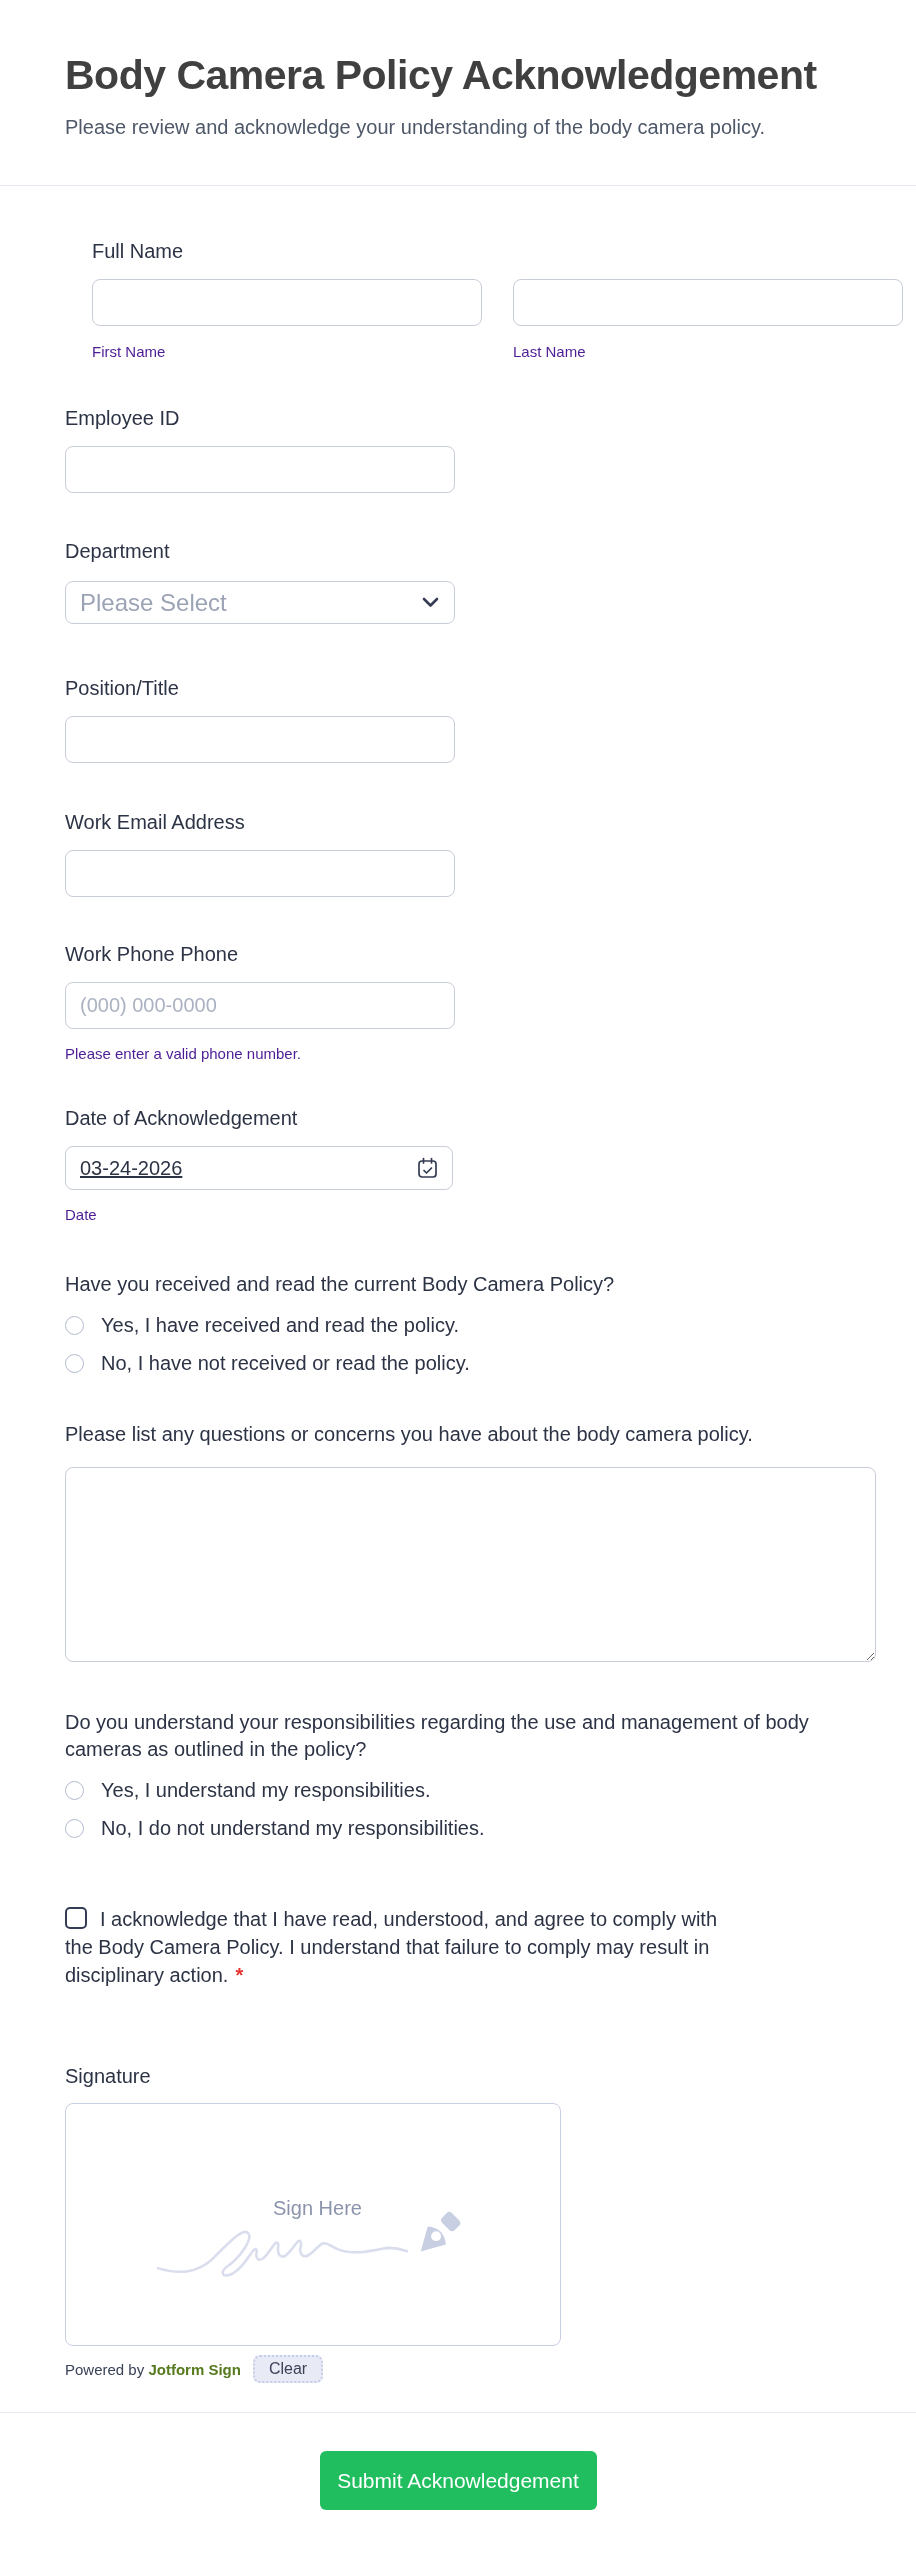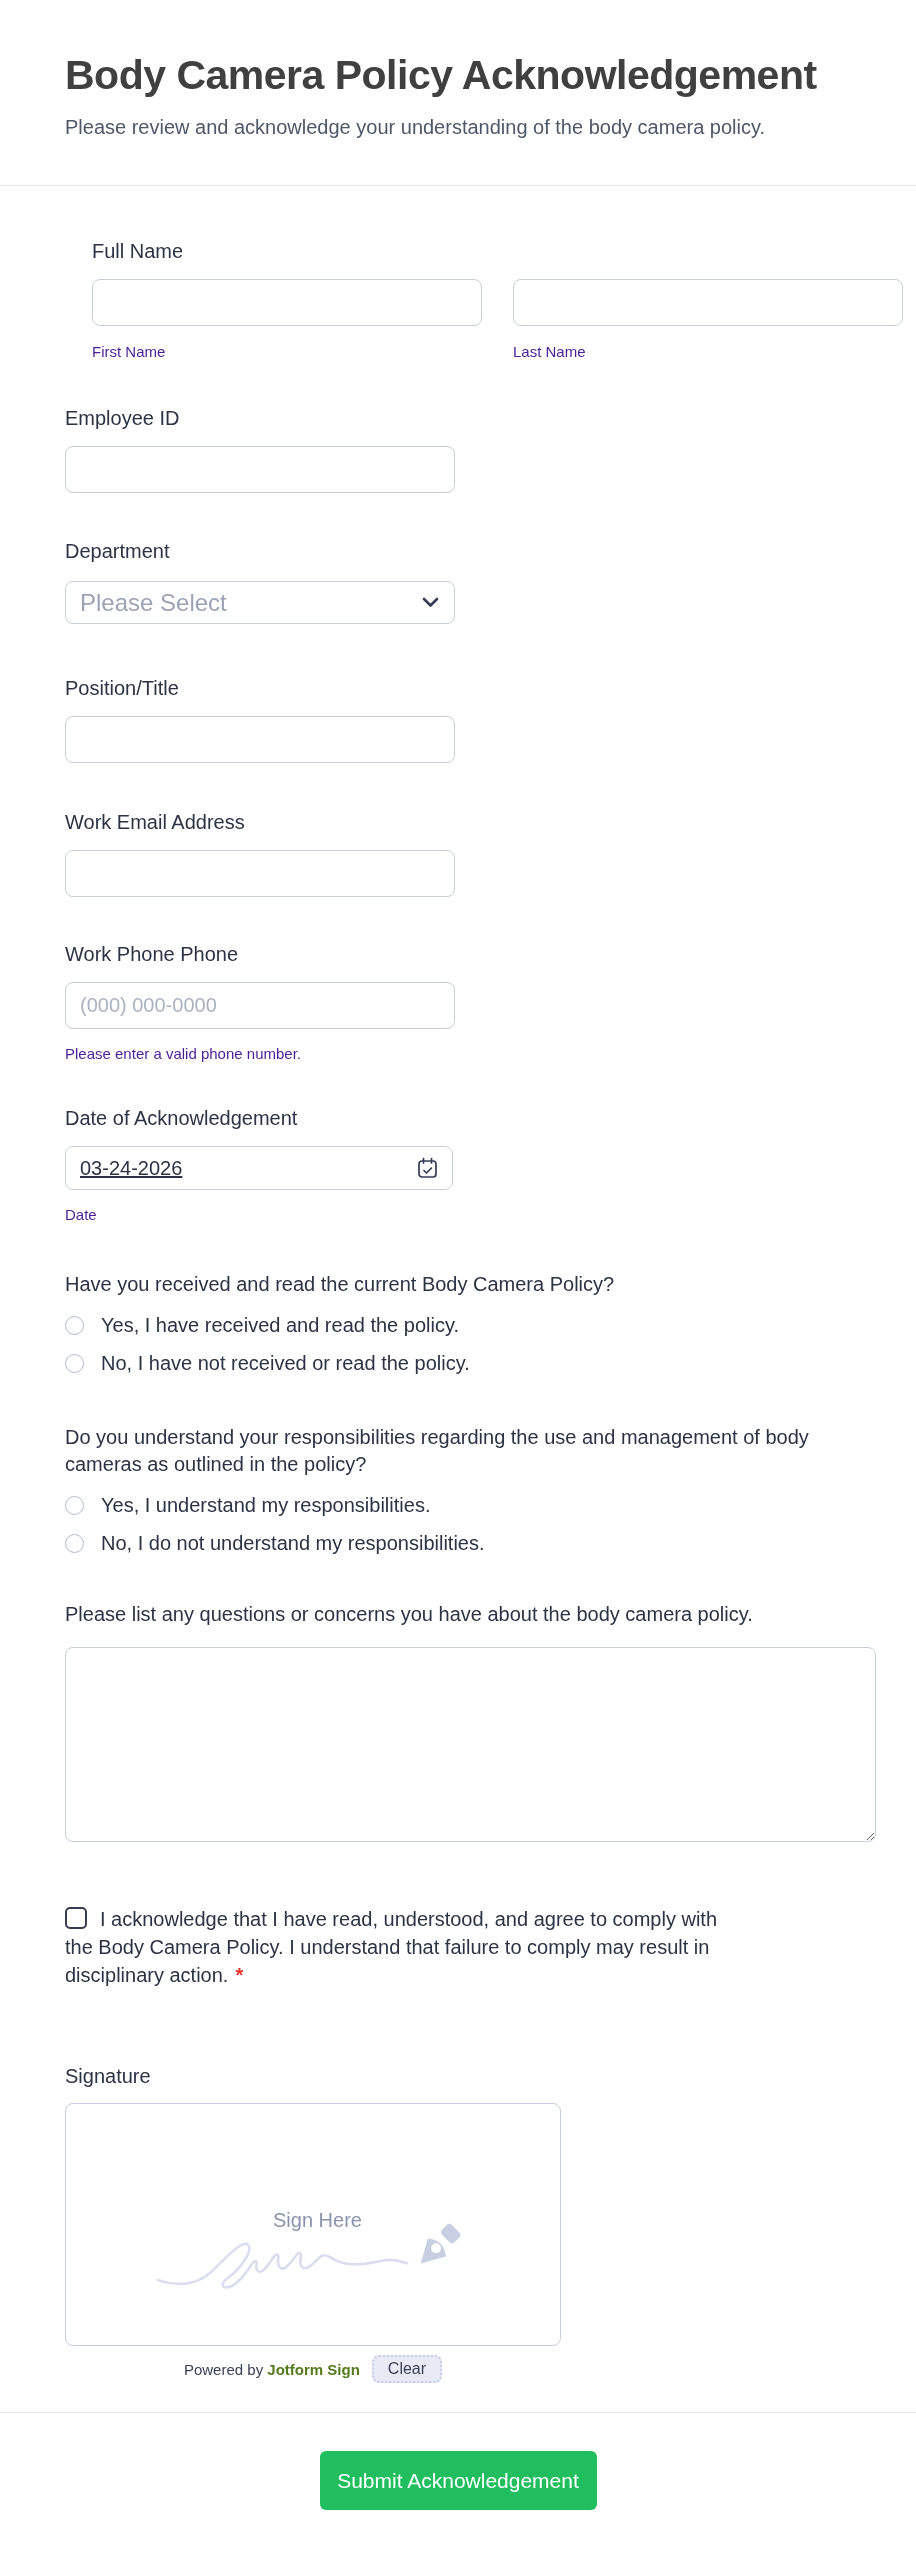--- a/index.html
+++ b/index.html
@@ -81,30 +81,30 @@
   }
   .ack-text { white-space: pre-line; }
   .required-star { color: #e6322d; font-weight: 700; margin-left: 7px; }
 
   
   .sig-box {
     width: 496px; height: 243px; margin-top: 15px;
     border: 1px solid #c9cfe2; border-radius: 8px; background: #fff;
     position: relative; cursor: crosshair;
   }
-  .sign-placeholder { position: absolute; left: 89px; top: 99px; width: 325px; height: 91px; }
+  .sign-placeholder { position: absolute; left: 89px; top: 87px; width: 325px; height: 91px; }
   .sign-here-text {
     position: absolute; top: 6px; left: 50%; transform: translateX(-50%);
     font-size: 20px; color: #8b94ac; white-space: nowrap;
   }
   .squiggle-svg { position: absolute; left: 0; bottom: 0; width: 325px; height: 77px; display: block; }
 
   .sig-footer {
     width: 496px; margin-top: 9px;
-    display: flex; align-items: center; justify-content: center; gap: 12px;
+    display: flex; align-items: center; justify-content: flex-start; gap: 12px;
   }
   .powered-by { font-size: 15px; color: #3a4258; }
   .powered-brand { font-weight: 700; color: #567a1e; }
   .clear-btn {
     background: #e8eaf6; border: 2px dotted #c6cbe8; border-radius: 7px;
     font-family: "Liberation Sans", sans-serif;
     font-size: 16px; color: #3c4257; padding: 3px 14px; height: 28px; cursor: pointer;
   }
 
   
@@ -208,38 +208,38 @@
           <span class="radio-circle"></span>
           <span class="radio-text">Yes, I have received and read the policy.</span>
         </div>
         <div class="radio-option">
           <span class="radio-circle"></span>
           <span class="radio-text">No, I have not received or read the policy.</span>
         </div>
       </div>
     </div>
 
+    <div class="field mt-concerns">
+      <div class="question-label">Please list any questions or concerns you have about the body camera policy.</div>
+      <textarea class="big-textarea" style=""></textarea>
+    </div>
+
     <div class="field mt-q2">
       <div class="question-label">Do you understand your responsibilities regarding the use and management of body
 cameras as outlined in the policy?</div>
       <div class="radio-group">
         <div class="radio-option">
           <span class="radio-circle"></span>
           <span class="radio-text">Yes, I understand my responsibilities.</span>
         </div>
         <div class="radio-option">
           <span class="radio-circle"></span>
           <span class="radio-text">No, I do not understand my responsibilities.</span>
         </div>
       </div>
-    </div>
-
-    <div class="field mt-concerns">
-      <div class="question-label">Please list any questions or concerns you have about the body camera policy.</div>
-      <textarea class="big-textarea" style=""></textarea>
     </div>
 
     <div class="ack-block mt-ack">
       <span class="ack-checkbox"></span><span class="ack-text">I acknowledge that I have read, understood, and agree to comply with
 the Body Camera Policy. I understand that failure to comply may result in
 disciplinary action.</span><span class="required-star" style="color: rgb(230, 50, 45);">*</span>
     </div>
 
     <div class="field mt-signature">
       <div class="field-label">Signature</div>

